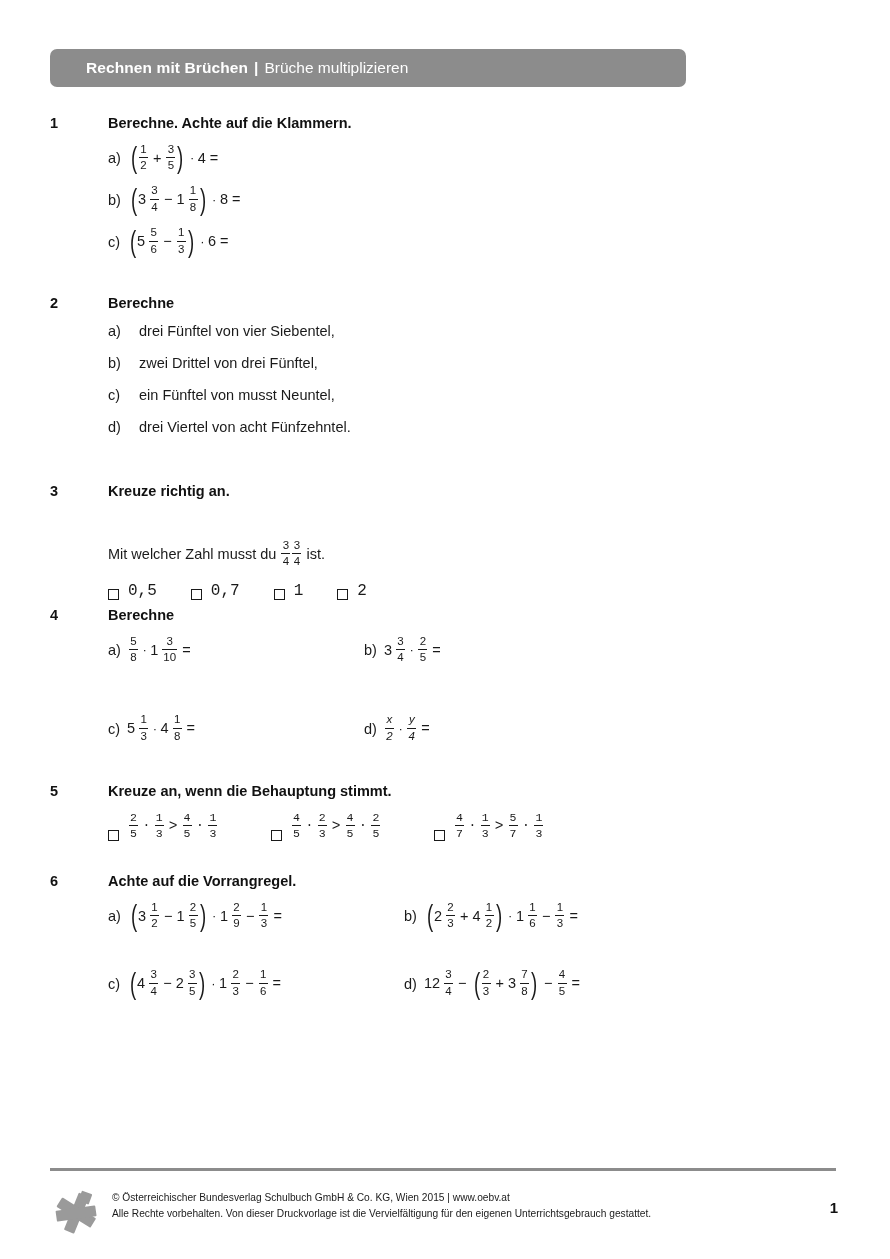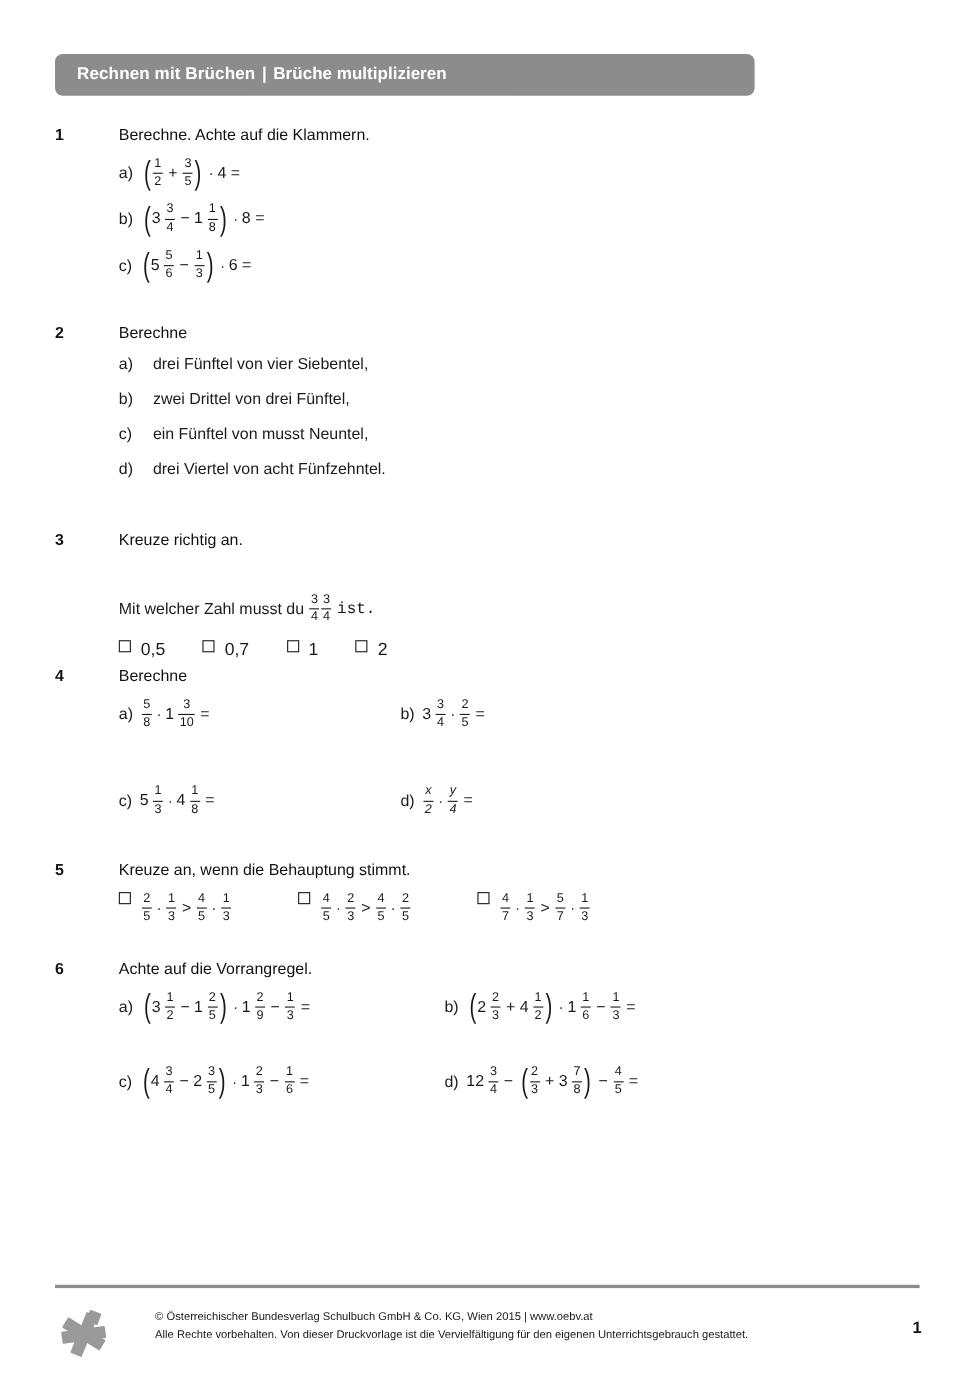--- a/index.html
+++ b/index.html
@@ -17,33 +17,33 @@
 
   
   .header-bar {
     position: absolute;
     left: 50px; top: 49px;
     width: 636px; height: 38px;
     background: #8c8c8c;
     border-radius: 7px;
     display: flex;
     align-items: center;
-    padding-left: 20px;
+    padding-left: 36px;
     color: #ffffff;
   }
   .header-title { font-size: 15.5px; font-weight: bold; letter-spacing: .1px; }
   .header-sep { font-size: 15.5px; font-weight: bold; margin: 0 6px; }
-  .header-sub { font-size: 15.5px; font-weight: bold; }
+  .header-sub { font-size: 15.5px; font-weight: normal; }
 
   
   .content { position: absolute; left: 0; top: 0; width: 890px; }
   .exercise { position: absolute; left: 50px; width: 790px; }
   .ex-head { display: flex; align-items: baseline; }
   .ex-num { width: 58px; flex: none; font-size: 14.5px; font-weight: bold; color: #111; }
-  .ex-title { font-size: 14.5px; font-weight: normal; color: #111; }
+  .ex-title { font-size: 14.5px; font-weight: bold; color: #111; }
 
   .ex-body { margin-left: 58px; margin-top: 12px; }
   .row { display: flex; align-items: flex-start; }
 
   .item { display: flex; align-items: center; font-size: 14.5px; color: #1a1a1a; }
   .item-lbl { flex: none; margin-right: 7px; font-size: 14.5px; }
 
   .plain-list .item { margin-bottom: 16px; }
   .plain-list .item-lbl { width: 24px; }
 
@@ -86,28 +86,28 @@
   .cbox {
     display: inline-block;
     width: 11px; height: 11px;
     border: 1.6px solid #1a1a1a;
     background: #fff;
     margin-right: 9px;
     flex: none;
     position: relative;
     top: 0px;
   }
-  .choice { display: flex; align-items: flex-start; }
+  .choice { display: flex; align-items: flex-end; font-family: Liberation Mono, monospace; }
 
   
   .footer-rule {
     position: absolute; left: 50px; top: 1168px;
     width: 786px; height: 2.5px; background: #8c8c8c;
   }
-  .footer { position: absolute; left: 50px; top: 1185px; width: 790px; display: flex; align-items: flex-start; gap: 29px; }
+  .footer { position: absolute; left: 50px; top: 1185px; width: 790px; display: flex; align-items: flex-start; }
   .logo { width: 52px; height: 52px; flex: none; position: relative; top: 2px; }
   .footer-text { margin-left: 10px; padding-top: 5px; }
   .footer-line { font-size: 10.2px; color: #1a1a1a; line-height: 1.55; }
   .page-no {
     position: absolute; right: 2px; top: 14px;
     font-size: 15px; font-weight: bold; color: #111;
   }
 </style>
 </head>
 <body>
@@ -231,21 +231,21 @@
               <span class="frac">
                 <span class="num">3</span>
                 <span class="bar"></span>
                 <span class="den">4</span>
               </span>
               <span class="frac">
                 <span class="num">3</span>
                 <span class="bar"></span>
                 <span class="den">4</span>
               </span>
-              <span class="mtok" style="margin: 0px 4px; font-family: Liberation Mono, monospace;">ist.</span>
+              <span class="mtok" style="margin: 0px 4px;">ist.</span>
             </span>
           </div>
           <div class="row">
             <div class="choice" style="margin-left: 0px;">
               <span class="cbox"></span>
               <span>0,5</span>
             </div>
             <div class="choice" style="margin-left: 34px;">
               <span class="cbox"></span>
               <span>0,7</span>

